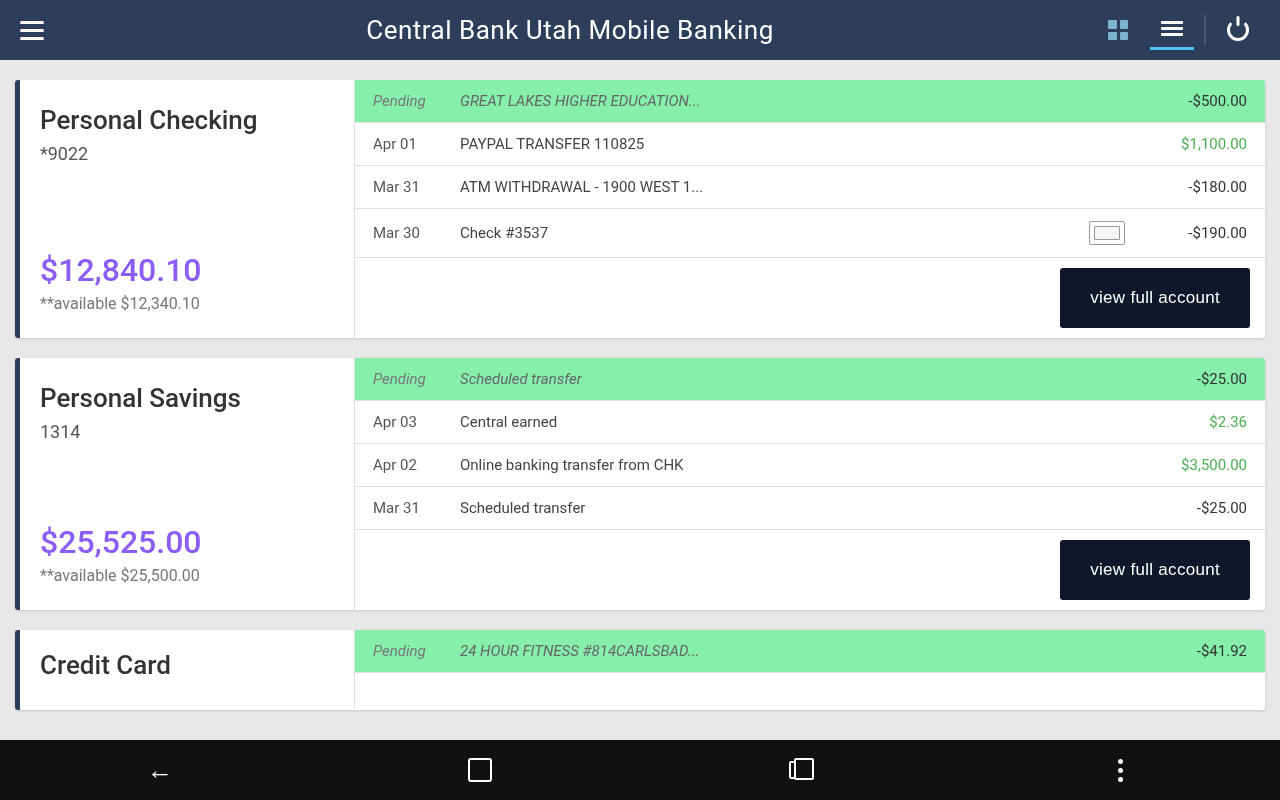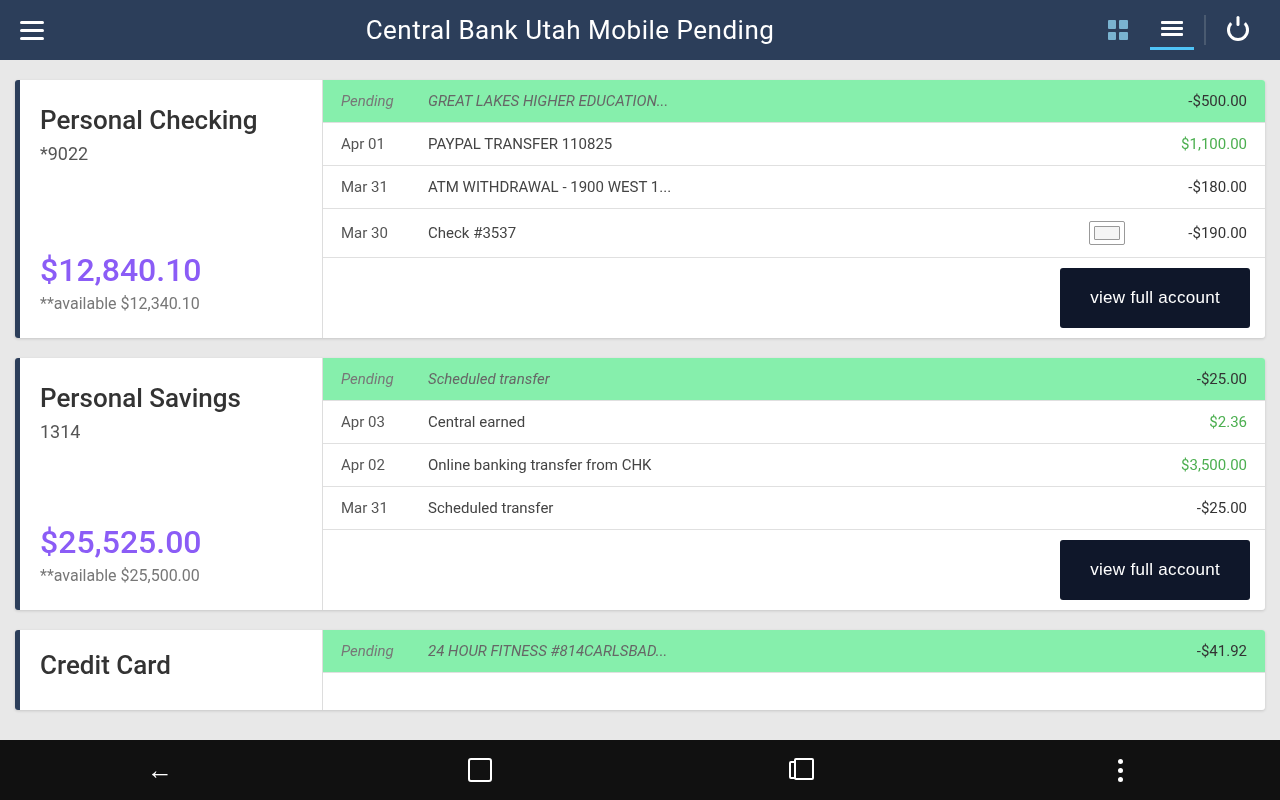--- a/index.html
+++ b/index.html
@@ -93,21 +93,21 @@
     .account-card {
       display: flex;
       background: white;
       border-radius: 3px;
       box-shadow: 0 1px 3px rgba(0,0,0,0.15);
       overflow: hidden;
       min-height: 220px;
     }
 
     .account-info {
-      width: 308px;
+      width: 340px;
       flex-shrink: 0;
       padding: 25px 20px;
       border-right: 1px solid #ddd;
       display: flex;
       flex-direction: column;
       border-left: 5px solid #2c3e5a;
     }
 
     .account-name {
       font-size: 26px;
@@ -355,21 +355,21 @@
   </style>
 </head>
 <body>
 
 <div class="header">
   <div class="header-menu-icon">
     <span></span>
     <span></span>
     <span></span>
   </div>
-  <div class="header-title">Central Bank Utah Mobile Pending</div>
+  <div class="header-title">Central Bank Utah Mobile Banking</div>
   <div class="header-right">
     <div class="header-icon-btn">
       <div class="grid-icon">
         <span></span>
           <span></span>
           <span></span>
           <span></span>
       </div>
     </div>
     <div class="header-icon-btn active">

